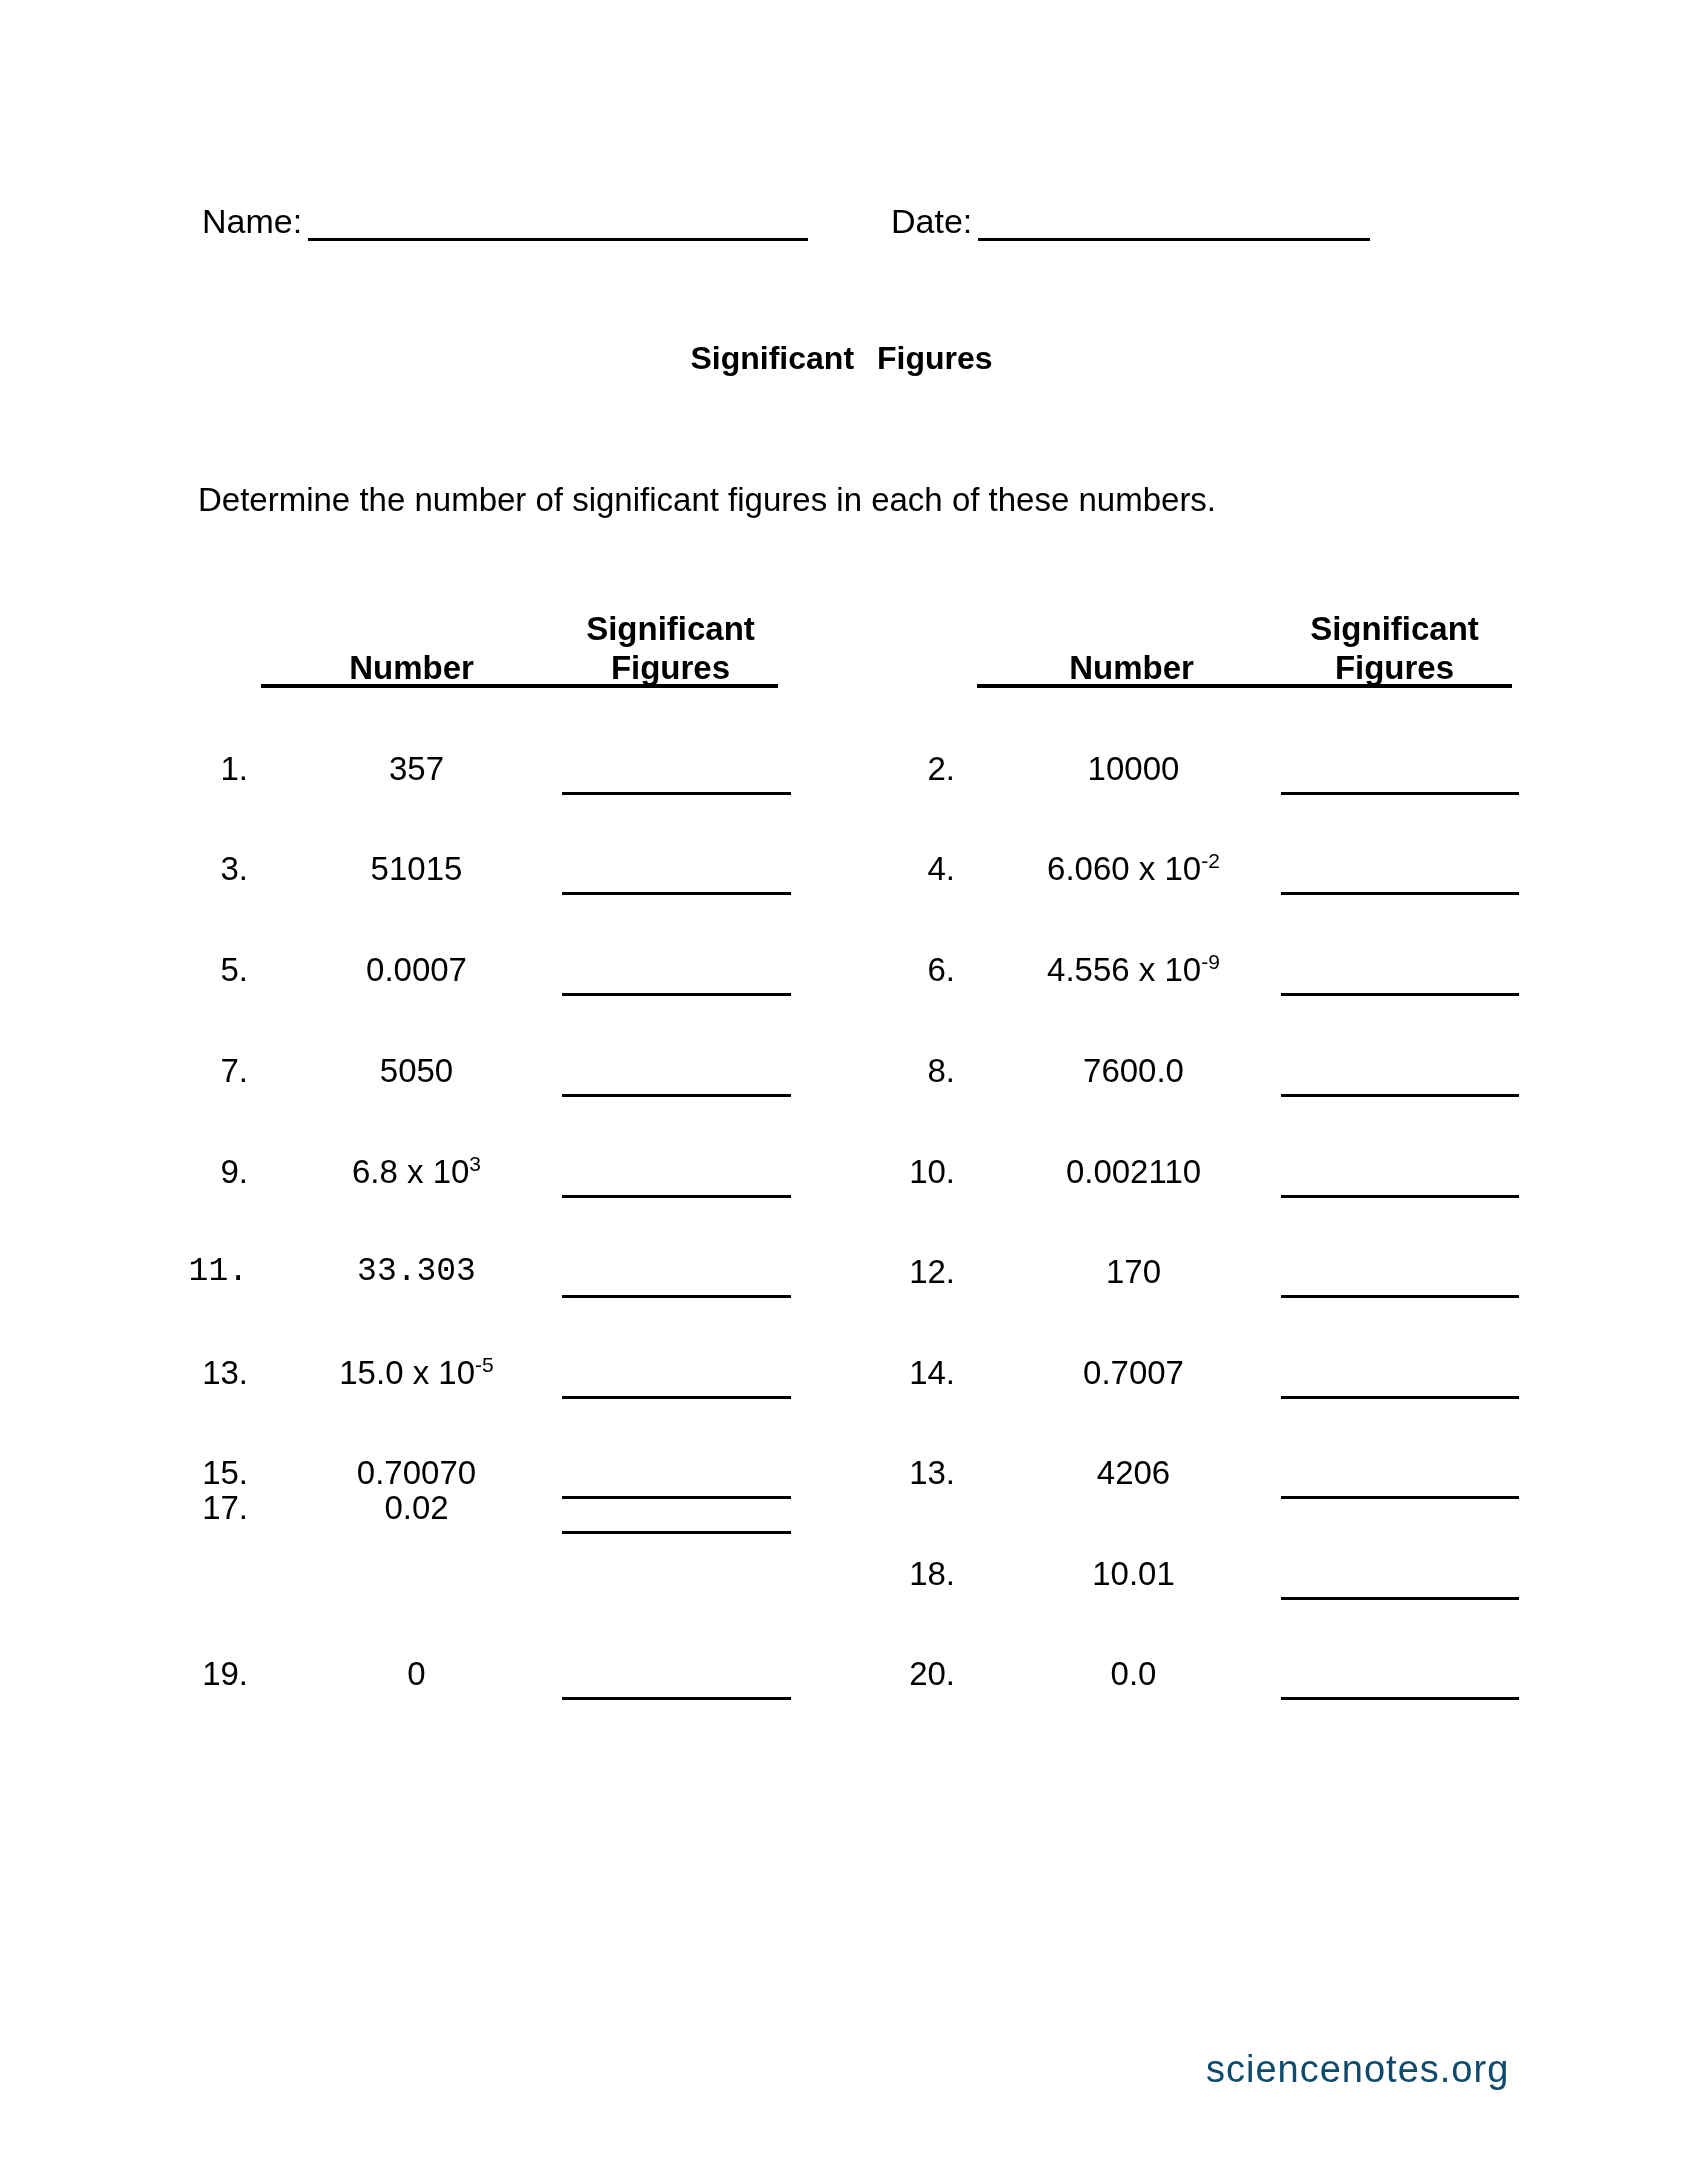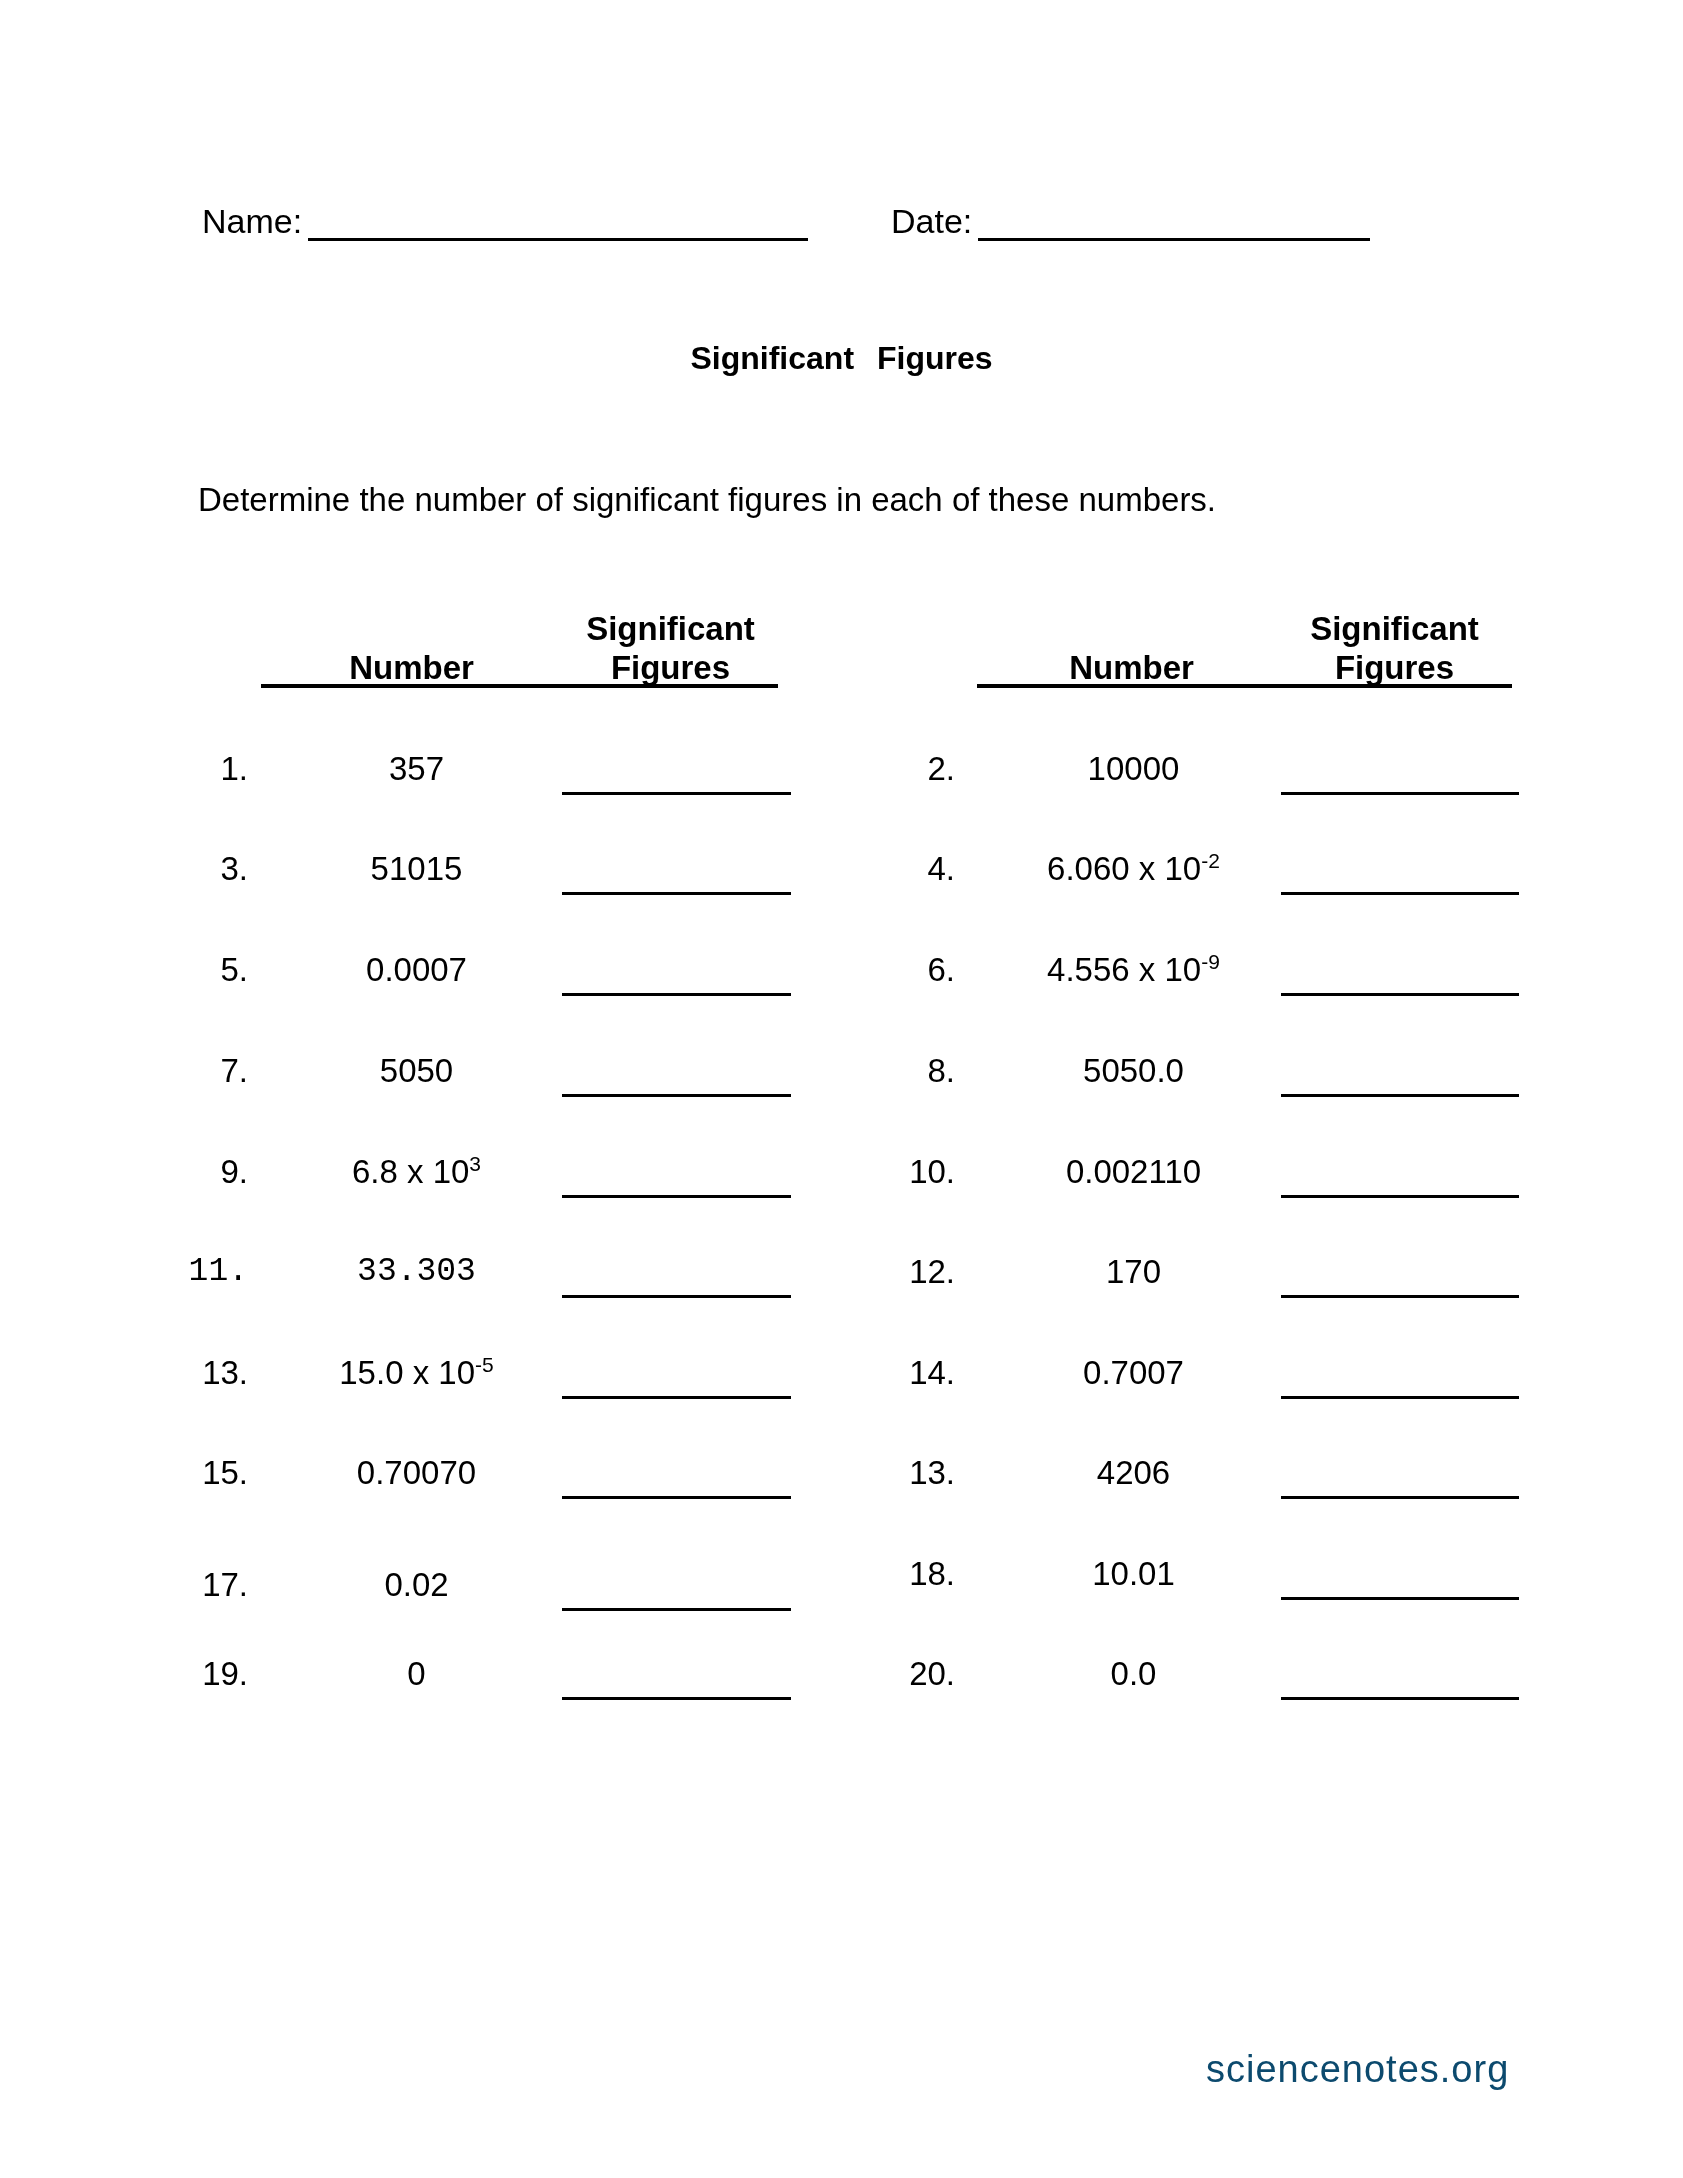--- a/index.html
+++ b/index.html
@@ -110,21 +110,21 @@
   <div class="prow L" style="left:149px;top:1349px;">
     <span class="q">13.</span>
     <span class="v"><span>15.0 x 10</span><sup>-5</sup></span>
     <span class="b"></span>
   </div>
   <div class="prow L" style="left:149px;top:1449px;">
     <span class="q">15.</span>
     <span class="v"><span>0.70070</span><sup></sup></span>
     <span class="b"></span>
   </div>
-  <div class="prow L" style="left:149px;top:1561px;">
+  <div class="prow L" style="left:149px;top:1484px;">
     <span class="q">17.</span>
     <span class="v"><span>0.02</span><sup></sup></span>
     <span class="b"></span>
   </div>
   <div class="prow L" style="left:149px;top:1650px;">
     <span class="q">19.</span>
     <span class="v"><span>0</span><sup></sup></span>
     <span class="b"></span>
   </div>
 
@@ -138,21 +138,21 @@
     <span class="v"><span>6.060 x 10</span><sup>-2</sup></span>
     <span class="b"></span>
   </div>
   <div class="prow R" style="left:891px;top:946px;">
     <span class="q">6.</span>
     <span class="v"><span>4.556 x 10</span><sup>-9</sup></span>
     <span class="b"></span>
   </div>
   <div class="prow R" style="left:891px;top:1047px;">
     <span class="q">8.</span>
-    <span class="v"><span>5050.0</span><sup></sup></span>
+    <span class="v"><span>7600.0</span><sup></sup></span>
     <span class="b"></span>
   </div>
   <div class="prow R" style="left:891px;top:1148px;">
     <span class="q">10.</span>
     <span class="v"><span>0.002110</span><sup></sup></span>
     <span class="b"></span>
   </div>
   <div class="prow R" style="left:891px;top:1248px;">
     <span class="q">12.</span>
     <span class="v"><span>170</span><sup></sup></span>

